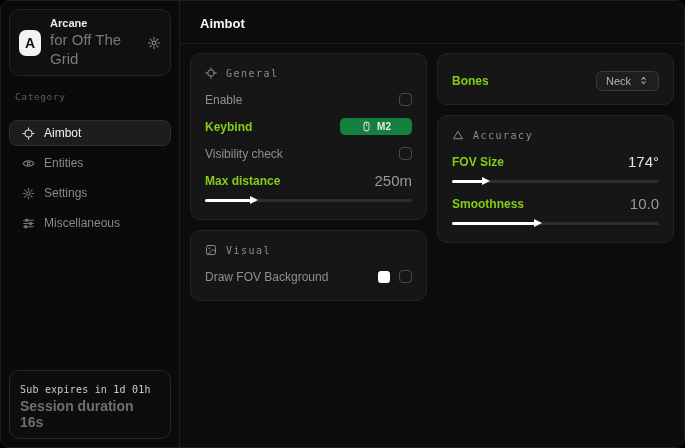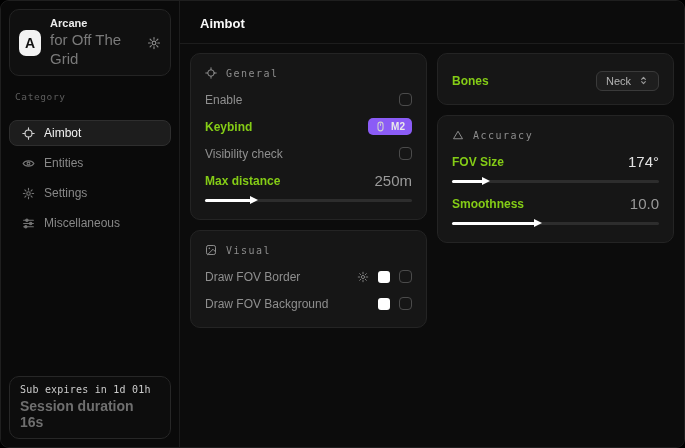--- a/index.html
+++ b/index.html
@@ -12,21 +12,21 @@
   .brand-card { display:flex; align-items:center; gap:9px; padding:7px 9px; background:#101010; border:1px solid #242424; border-radius:10px; }
   .logo { width:26px; height:26px; background:#f2f2f2; color:#111; border-radius:7px; display:grid; place-items:center; font-size:14px; font-weight:bold; }
   .brand-text { display:flex; flex-direction:column; line-height:1.25; }
   .brand-title { font-size:11px; font-weight:bold; color:#ececec; }
   .brand-sub { font-size:15px; color:#7a7a7a; }
   .brand-gear { margin-left:auto; color:#8b8b8b; display:flex; }
   .category { margin:15px 6px 18px; font-family:"DejaVu Sans Mono", monospace; font-size:9.5px; color:#5d5d5d; letter-spacing:0.6px; }
   .nav-item { display:flex; align-items:center; gap:9px; padding:5px 12px; min-height:25px; border-radius:8px; border:1px solid transparent; font-size:12px; color:#888; margin-bottom:4px; cursor:pointer; }
   .nav-item.active { background:#1d1d1d; border-color:#2e2e2e; color:#f1f1f1; }
   .nav-item .icn { display:flex; color:inherit; opacity:.85; }
-  .sidebar-footer { margin-top:auto; padding:7px 10px 8px; border:1px solid #272727; border-radius:10px; background:#0d0d0d; }
+  .sidebar-footer { margin-top:auto; padding:13px 10px 8px; border:1px solid #272727; border-radius:10px; background:#0d0d0d; }
   .foot-line1 { font-family:"DejaVu Sans Mono", monospace; font-size:10px; color:#cdcdcd; letter-spacing:0.2px; }
   .foot-line2 { font-size:14px; color:#6f6f6f; margin-top:3px; font-weight:bold; }
 
   
   .main { flex:1; display:flex; flex-direction:column; background:#0c0c0c; }
   .main-header { padding:13px 20px 11px; border-bottom:1px solid #1d1d1d; }
   .main-title { font-size:13px; font-weight:bold; color:#fafafa; }
   .content { flex:1; display:flex; gap:10px; padding:9px 10px; align-items:flex-start; }
   .col { width:237px; display:flex; flex-direction:column; gap:10px; }
 
@@ -37,21 +37,21 @@
   .row-label { font-size:12px; color:#8f8f8f; }
   .row-label.bright { color:#84cc16; font-weight:bold; }
   .row-value { font-size:15px; color:#9a9a9a; }
   .row-value.bright { color:#e2e2e2; }
   .ctrls { display:flex; align-items:center; gap:9px; }
 
   .checkbox { width:13px; height:13px; border:1.5px solid #4b4b4b; border-radius:4px; background:transparent; cursor:pointer; }
   .swatch { width:12px; height:12px; border-radius:3px; background:#fff; cursor:pointer; }
   .mini-gear { color:#7d7d7d; display:flex; cursor:pointer; }
 
-  .keybind-badge { display:flex; align-items:center; gap:5px; background:#8b5cf6; border-radius:5px; padding:3px 7px; font-size:10px; font-weight:bold; color:#eaeaea; cursor:pointer; }
+  .keybind-badge { display:flex; align-items:center; gap:5px; background:#15803d; border-radius:5px; padding:3px 21px; font-size:10px; font-weight:bold; color:#eaeaea; cursor:pointer; }
   .keybind-badge .icn { display:flex; color:#cfcfcf; }
 
   .select-btn { display:flex; align-items:center; gap:7px; background:#1e1e1e; border:1px solid #3a3a3a; border-radius:6px; padding:3px 9px; font-size:11px; color:#b3b3b3; cursor:pointer; }
   .select-btn .icn { display:flex; color:#9a9a9a; }
 
   .slider { position:relative; height:12px; margin-top:3px; cursor:pointer; }
   .slider-track { position:absolute; left:0; right:0; top:5px; height:3px; background:#2d2d2d; border-radius:2px; }
   .slider-fill { position:absolute; left:0; top:5px; height:3px; background:#fff; border-radius:2px; }
   .slider-thumb { position:absolute; right:-7px; top:-3px; width:0; height:0; border-top:4.5px solid transparent; border-bottom:4.5px solid transparent; border-left:8px solid #fff; }
 </style>
@@ -182,33 +182,20 @@
             <span class="icn">
               <svg width="12" height="12" viewBox="0 0 24 24" fill="none" stroke="currentColor" stroke-width="2" stroke-linecap="round">
                   <rect x="3" y="3" width="18" height="18" rx="3.5"></rect>
                   <circle cx="8.7" cy="8.7" r="1.6" fill="currentColor" stroke="none"></circle>
                   <path d="M21 15.5l-5-5L5.5 21"></path>
                 </svg>
             </span>
             <span>Visual</span>
           </div>
 
-          <div class="row">
-            <span class="row-label">Draw FOV Border</span>
-            <span class="ctrls">
-              <span class="mini-gear">
-                <svg width="12" height="12" viewBox="0 0 24 24" fill="none" stroke="currentColor" stroke-width="2" stroke-linecap="round">
-                    <circle cx="12" cy="12" r="3.2"></circle>
-                    <path d="M12 2.5v3M12 18.5v3M2.5 12h3M18.5 12h3M5.3 5.3l2.1 2.1M16.6 16.6l2.1 2.1M18.7 5.3l-2.1 2.1M7.4 16.6l-2.1 2.1"></path>
-                  </svg>
-              </span>
-              <span class="swatch"></span>
-              <span class="checkbox"></span>
-            </span>
-          </div>
 
           <div class="row">
             <span class="row-label">Draw FOV Background</span>
             <span class="ctrls">
               <span class="swatch"></span>
               <span class="checkbox"></span>
             </span>
           </div>
         </section>
       </div>

